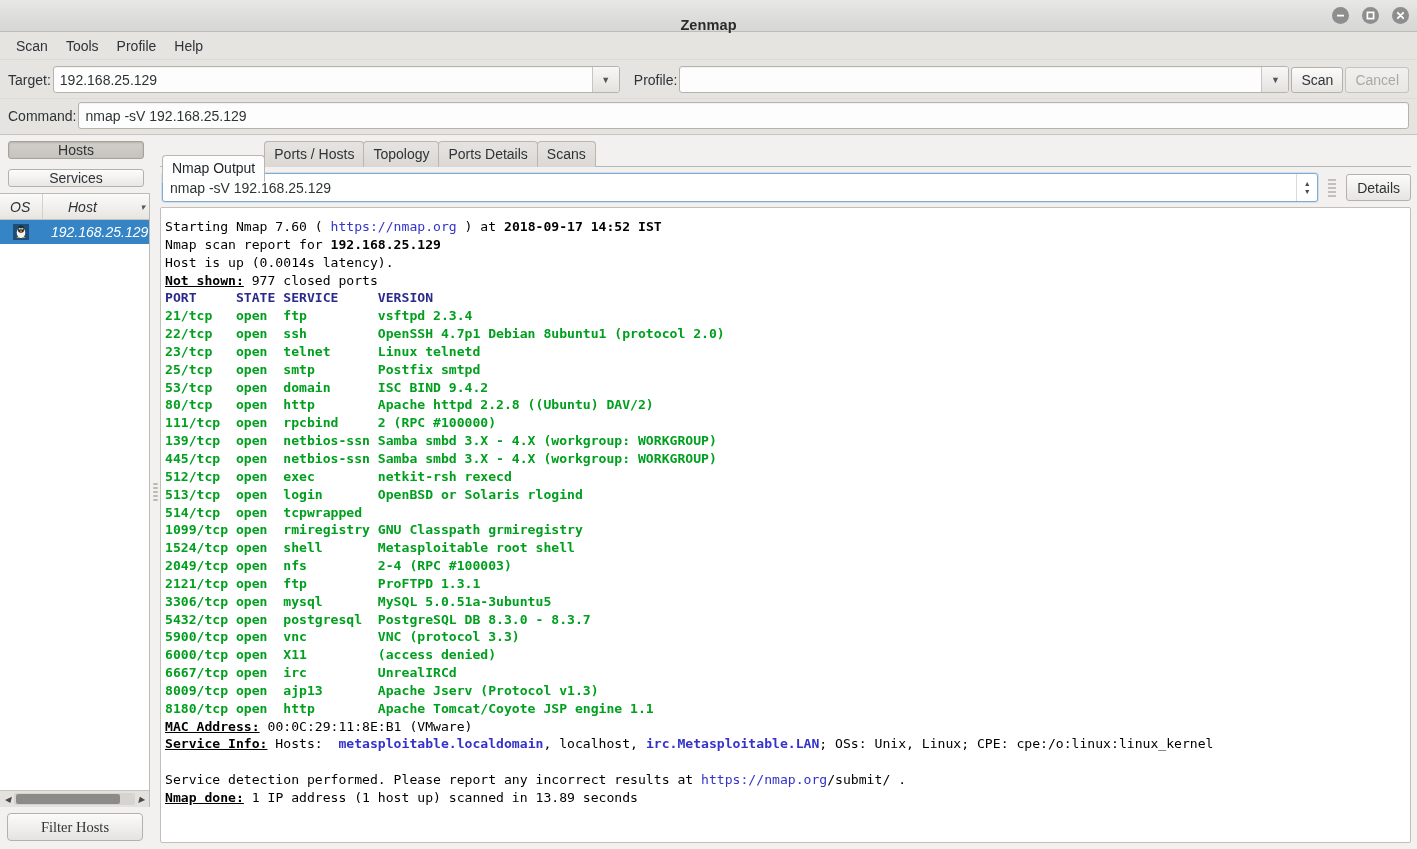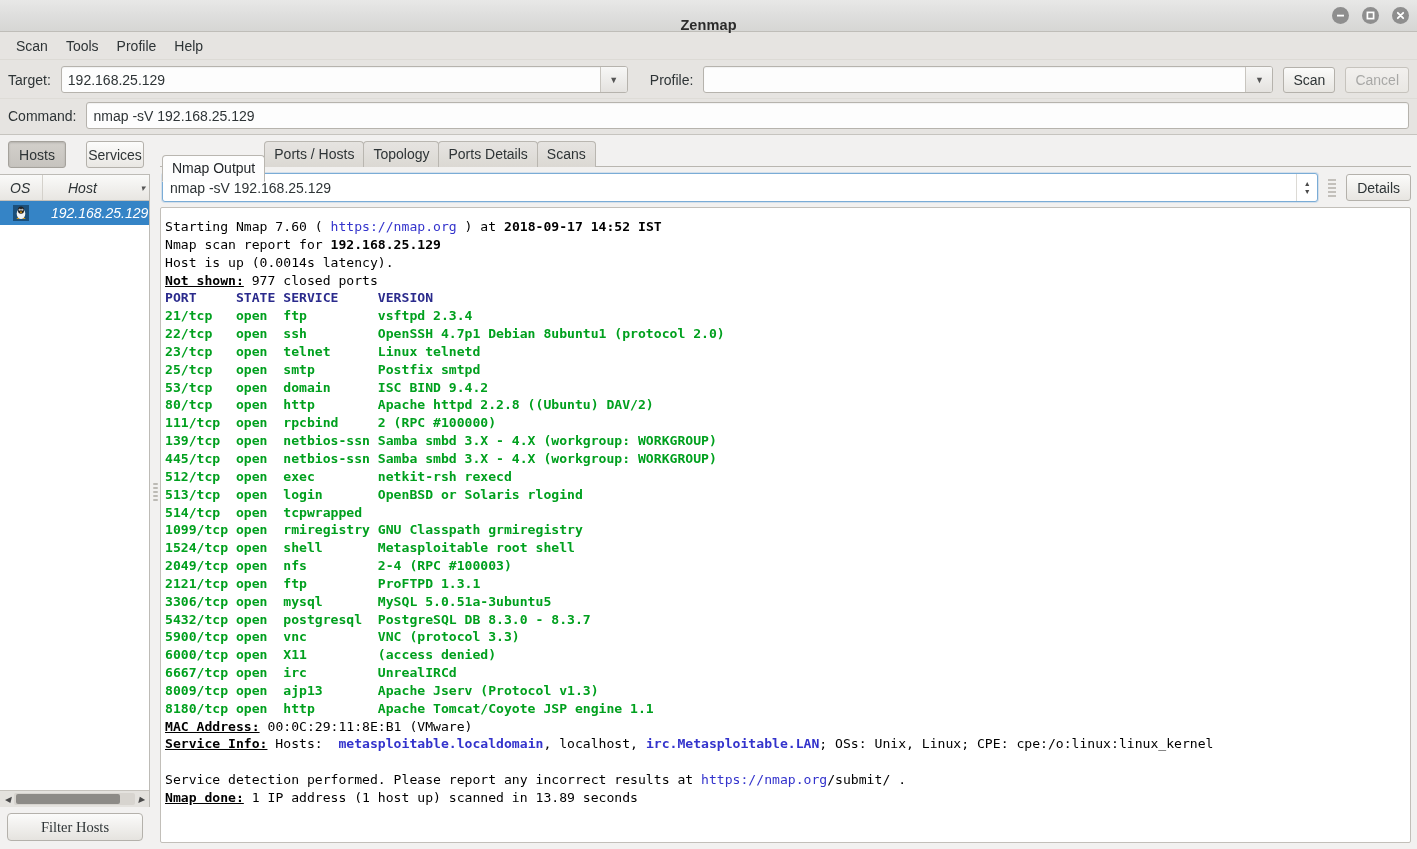--- a/index.html
+++ b/index.html
@@ -81,21 +81,21 @@
     cursor: default;
     border-radius: 2px;
   }
 
   
   .toolbar {
     background: #e6e4e1;
     padding: 6px 8px 5px 8px;
     display: flex;
     align-items: center;
-    gap: 10px;
+    gap: 2px;
     border-bottom: 1px solid #dedcd7;
   }
   .toolbar.second {
     padding-top: 3px;
     border-bottom: 1px solid #c6c4bf;
   }
   .tb-label {
     font-size: 14px;
     color: #2e3436;
     white-space: nowrap;
@@ -183,22 +183,23 @@
   .leftpane {
     width: 150px;
     min-width: 150px;
     display: flex;
     flex-direction: column;
     background: #f2f1f0;
     padding: 4px 0 0 0;
   }
   .hs-tabs {
     display: flex;
-    gap: 20px;
+    gap: 10px;
     padding: 2px 6px 6px 8px;
+    flex-direction: column;
   }
   .hs-tab {
     flex: 1;
     height: 25px;
     border: 1px solid #b4b1ab;
     border-radius: 3px;
     display: flex;
     align-items: center;
     justify-content: center;
     font-size: 14px;

